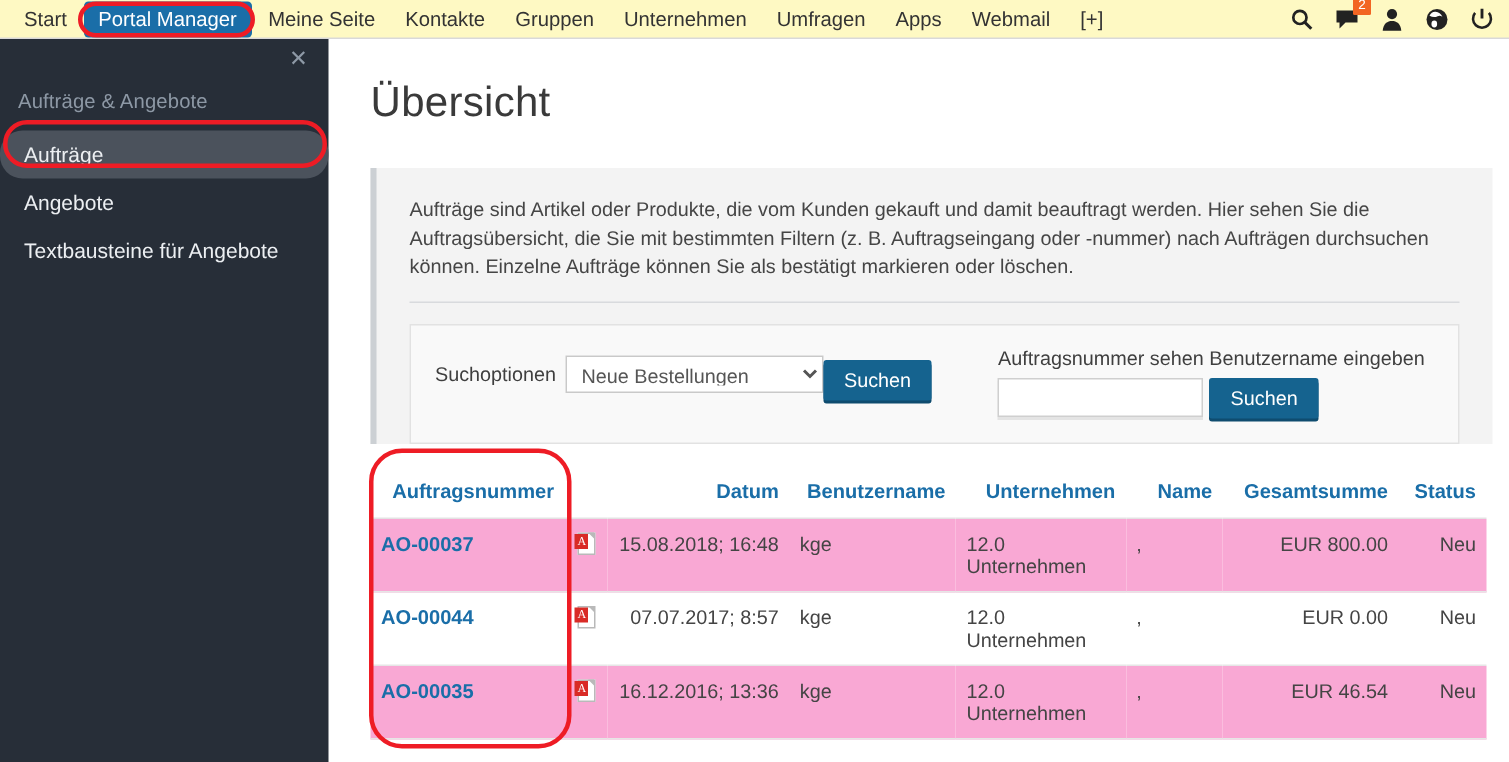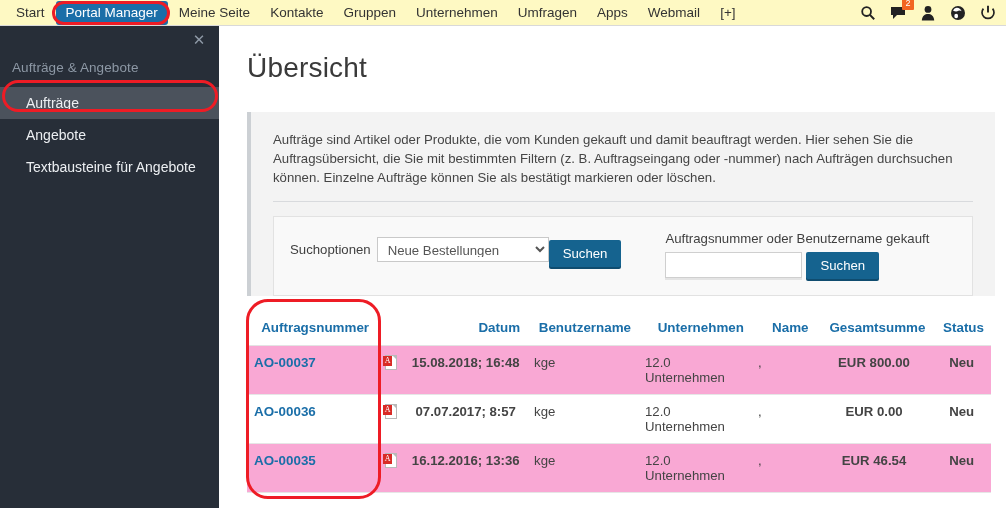--- a/index.html
+++ b/index.html
@@ -68,22 +68,23 @@
     text-align: center; cursor: pointer;
   }
   .side-title {
     color: #8d98a5; font-size: 13.5px;
     padding: 34px 0 0 12px;
     letter-spacing: .1px;
   }
   .side-list { margin-top: 12px; }
   .side-item {
     color: #eceff2; font-size: 14px;
-    padding: 7px 0 7px 26px;
+    padding: 7px 0 7px 16px;
     line-height: 18px;
+    border-radius: 15px;
   }
   .side-item.selected { background: #4b525c; }
 
   
   #main {
     position: absolute; left: 219px; top: 26px;
     width: 787px; height: 482px;
     background: #ffffff;
     overflow: hidden;
   }
@@ -166,21 +167,21 @@
   }
   table.orders th.l { text-align: right; }
   table.orders td {
     padding: 9px 7px;
     color: #444444;
     vertical-align: top;
     border-bottom: 1px solid #e6e6e6;
   }
   tr.alt td { background: #f9a8d4; }
   td.num a { color: #1a6ea8; font-weight: bold; text-decoration: none; font-size: 13.4px; }
-  td.r { text-align: center; white-space: nowrap; font-weight: bold; }
+  td.r { text-align: right; white-space: nowrap; }
   td.c { text-align: center; }
   .pdf-ico {
     display: inline-block; width: 14px; height: 16px; position: relative;
   }
   .pdf-ico .page {
     position: absolute; left: 2px; top: 0;
     width: 12px; height: 15px;
     background: #ffffff; border: 1px solid #b9b9b9;
   }
   .pdf-ico .corner {
@@ -292,21 +293,21 @@
         <div class="search-left-row">
           <span class="lbl">Suchoptionen</span>
           <select class="dd">
             <option>Neue Bestellungen</option>
           </select>
         </div>
         <button class="btn">Suchen</button>
       </div>
 
       <div class="search-right">
-        <div class="hint">Auftragsnummer oder Benutzername gekauft</div>
+        <div class="hint">Auftragsnummer sehen Benutzername eingeben</div>
         <div class="search-right-row">
           <input class="txt" type="text" value="" style="">
           <button class="btn">Suchen</button>
         </div>
       </div>
     </div>
   </div>
 
   <table class="orders">
     <thead>
@@ -333,21 +334,21 @@
         </td>
         <td class="r">15.08.2018; 16:48</td>
         <td>kge</td>
         <td>12.0 Unternehmen</td>
         <td class="colname">,</td>
         <td class="r">EUR 800.00</td>
         <td class="r">Neu</td>
       </tr>
       <tr>
         <td class="num">
-          <a href="#">AO-00036</a>
+          <a href="#">AO-00044</a>
         </td>
         <td class="c">
           <span class="pdf-ico">
             <span class="page"></span><span class="corner"></span><span class="sq">A</span>
           </span>
         </td>
         <td class="r">07.07.2017; 8:57</td>
         <td>kge</td>
         <td>12.0 Unternehmen</td>
         <td class="colname">,</td>

